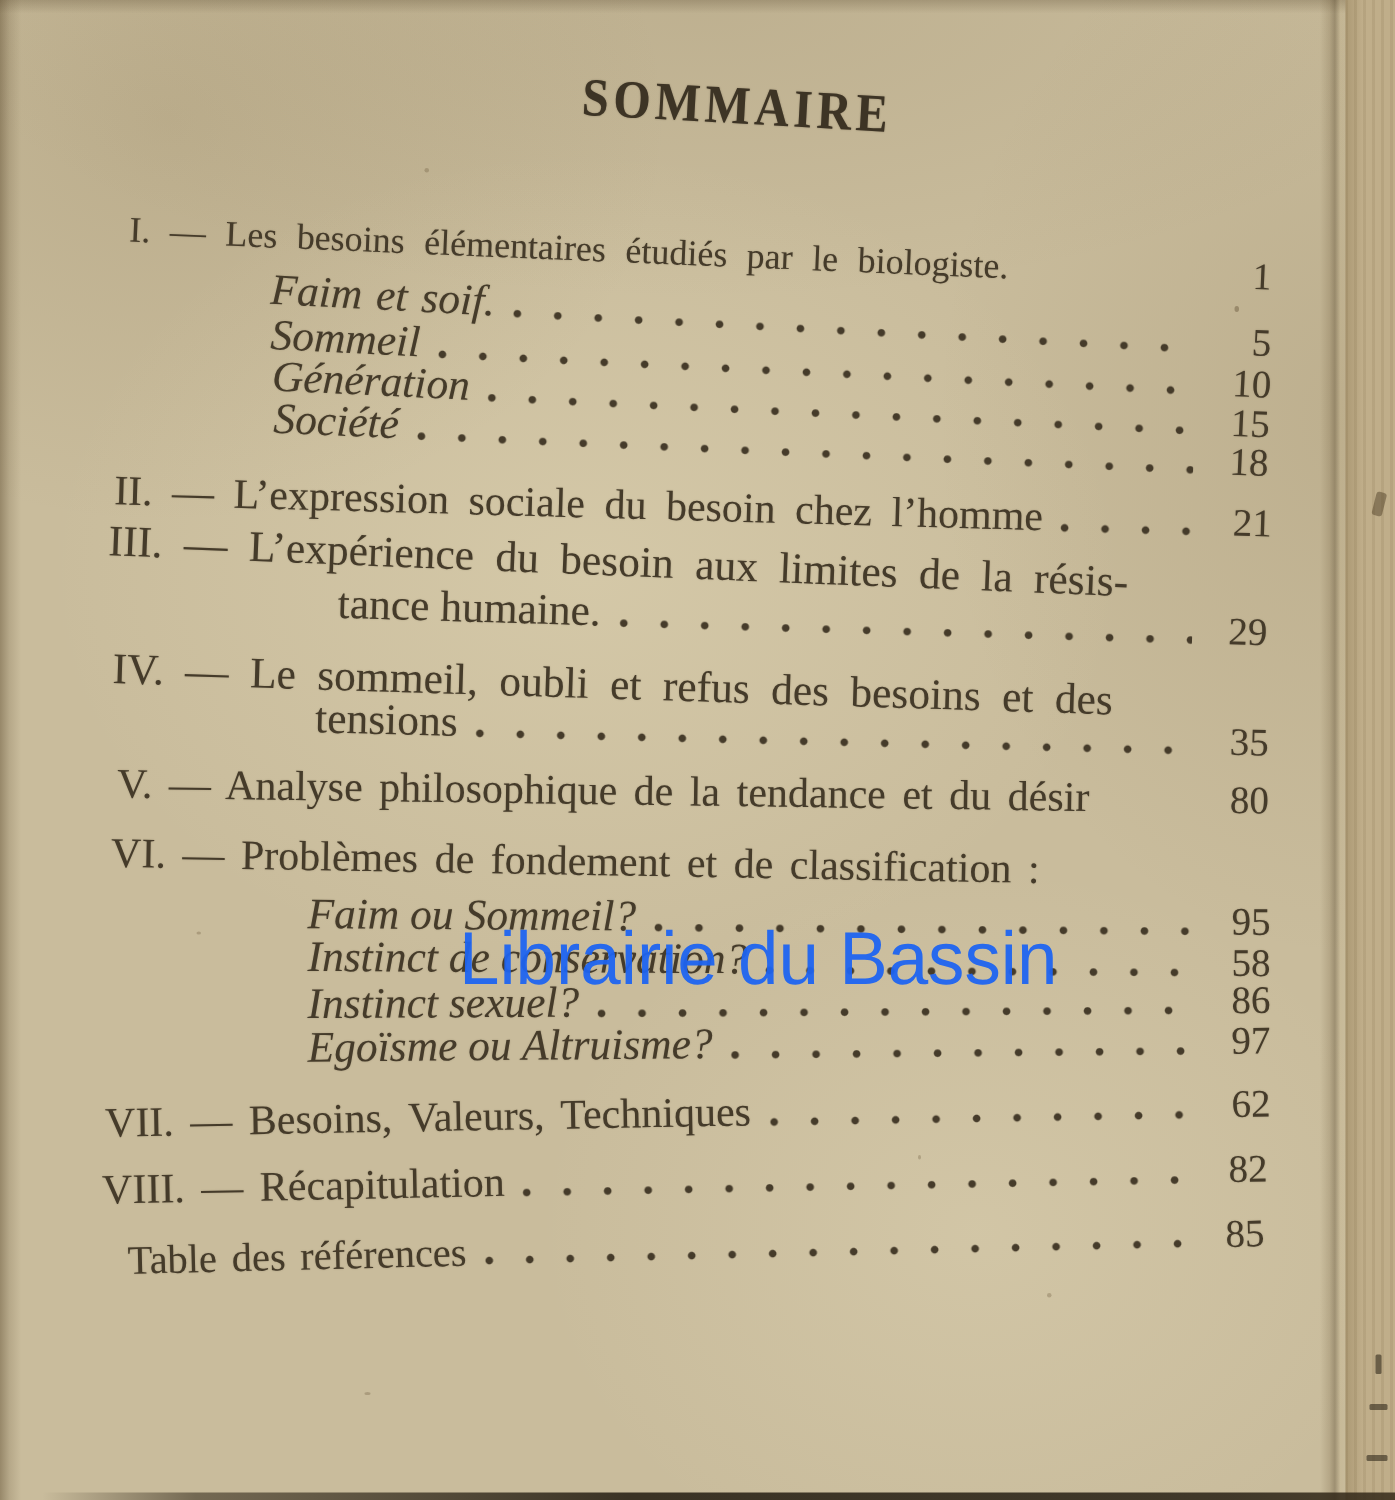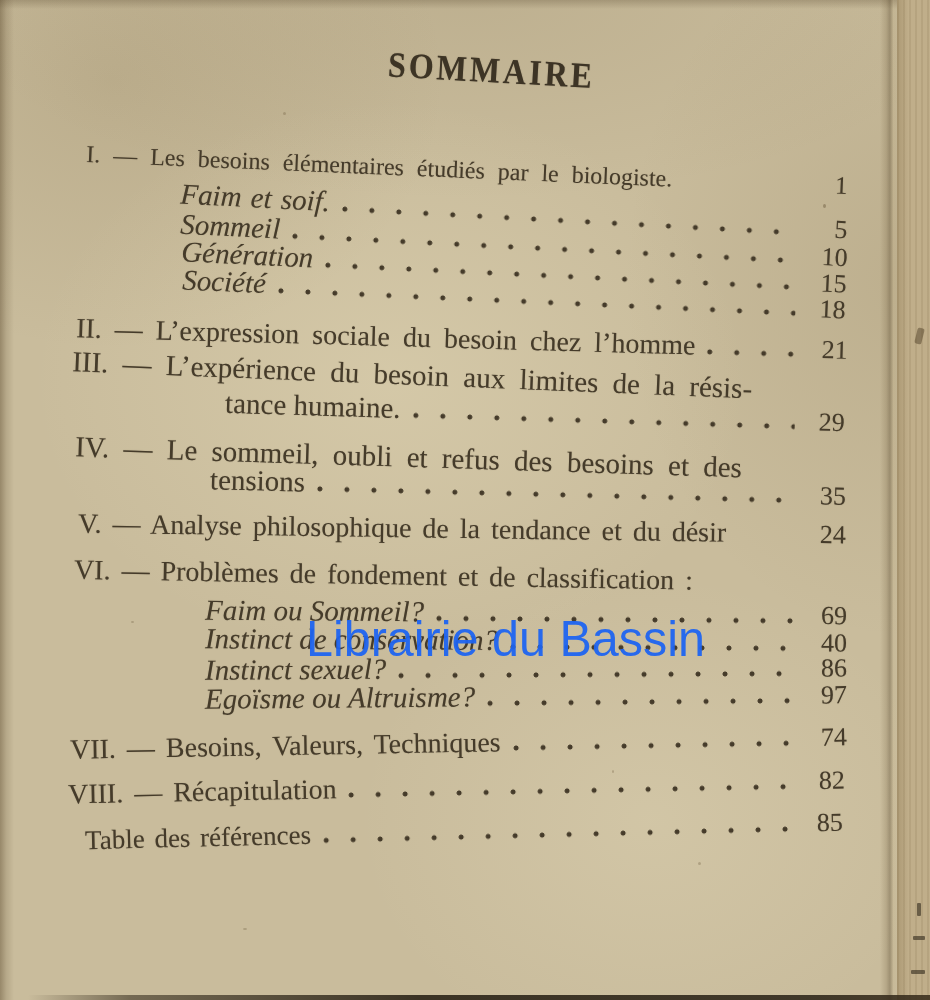--- a/index.html
+++ b/index.html
@@ -127,55 +127,55 @@
   </div>
   <div class="row main" style="left:210px;top:471px;width:636px;font-size:29px;transform:rotate(1.4deg);">
     <span class="t">tensions</span>
     <span class="dots"></span>
     <span class="pg">35</span>
   </div>
 
   <div class="row main" style="left:78px;top:513px;width:768px;font-size:28px;word-spacing:4px;transform:rotate(0.8deg);">
     <span class="t">V. — Analyse philosophique de la tendance et du désir</span>
     <span class="spacer"></span>
-    <span class="pg">24</span>
+    <span class="pg">80</span>
   </div>
 
   <div class="row main" style="left:74px;top:560px;width:712px;font-size:28px;word-spacing:4px;transform:rotate(1deg);">
     <span class="t">VI. — Problèmes de fondement et de classification :</span>
   </div>
 
   <div class="row sub" style="left:205px;top:596px;width:642px;font-size:29px;transform:rotate(0.4deg);">
     <span class="t">Faim ou Sommeil?</span>
     <span class="dots"></span>
-    <span class="pg">69</span>
+    <span class="pg">95</span>
   </div>
 
   <div class="row sub" style="left:205px;top:624px;width:642px;font-size:29px;transform:rotate(0.3deg);">
     <span class="t">Instinct de conservation?</span>
     <span class="dots"></span>
-    <span class="pg">40</span>
+    <span class="pg">58</span>
   </div>
 
   <div class="row sub" style="left:205px;top:652px;width:642px;font-size:29px;transform:rotate(-0.3deg);">
     <span class="t">Instinct sexuel?</span>
     <span class="dots"></span>
     <span class="pg">86</span>
   </div>
 
   <div class="row sub" style="left:205px;top:680px;width:642px;font-size:29px;transform:rotate(-0.5deg);">
     <span class="t">Egoïsme ou Altruisme?</span>
     <span class="dots"></span>
     <span class="pg">97</span>
   </div>
 
   <div class="row main" style="left:70px;top:727px;width:777px;font-size:28px;word-spacing:4px;transform:rotate(-1deg);">
     <span class="t">VII. — Besoins, Valeurs, Techniques</span>
     <span class="dots"></span>
-    <span class="pg">74</span>
+    <span class="pg">62</span>
   </div>
 
   <div class="row main" style="left:68px;top:771px;width:777px;font-size:28px;word-spacing:4px;transform:rotate(-1.1deg);">
     <span class="t">VIII. — Récapitulation</span>
     <span class="dots"></span>
     <span class="pg">82</span>
   </div>
 
   <div class="row main" style="left:85px;top:816px;width:758px;font-size:27px;word-spacing:3px;transform:rotate(-1.4deg);">
     <span class="t">Table des références</span>

